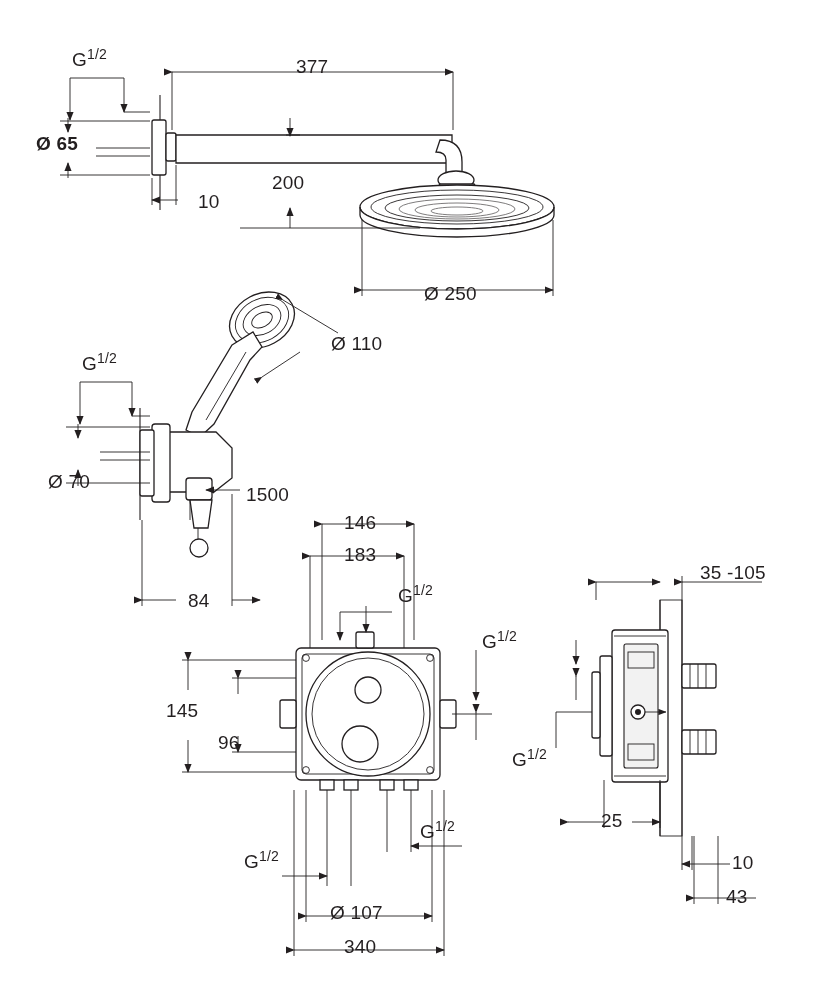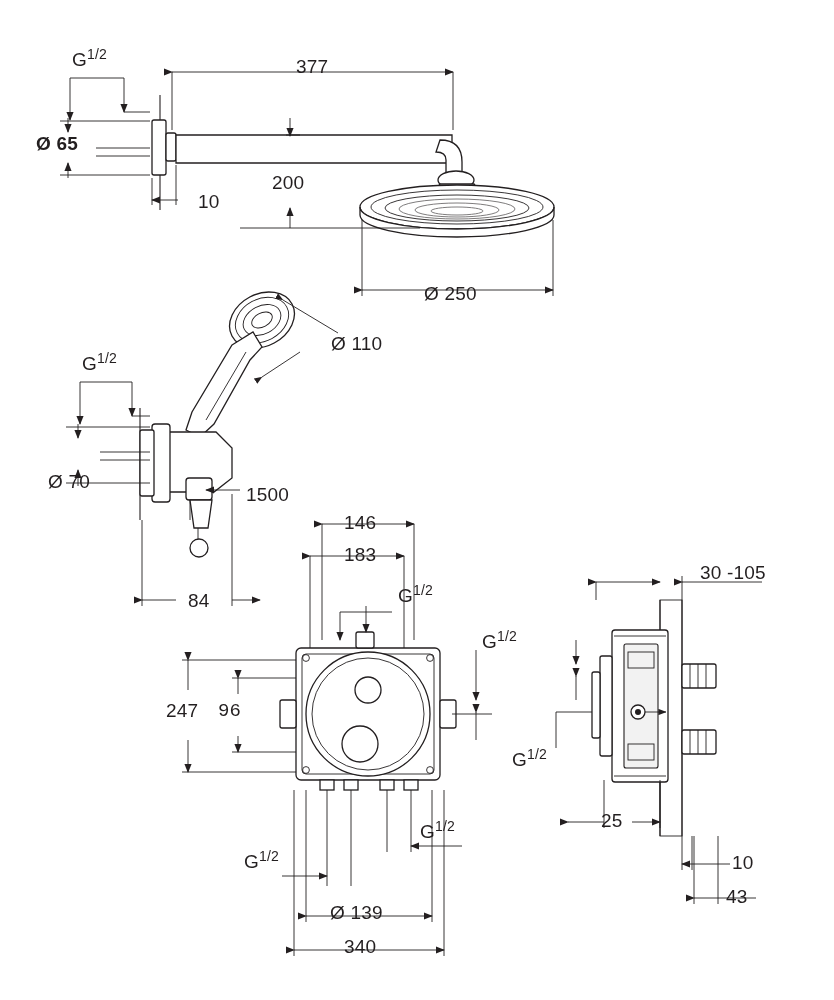--- a/index.html
+++ b/index.html
@@ -274,31 +274,31 @@
 
 <div class="lbl" style="left:188px;top:590px;">84</div>
 
 <div class="lbl" style="left:344px;top:512px;">146</div>
 <div class="lbl" style="left:344px;top:544px;">183</div>
 
 <div class="lbl" style="left:398px;top:582px;"><span>G</span><sup>1/2</sup></div>
 
 <div class="lbl" style="left:482px;top:628px;"><span>G</span><sup>1/2</sup></div>
 
-<div class="lbl" style="left:166px;top:700px;">247</div>
-<div class="lbl" style="left:218px;top:700px;font-family:Liberation Mono, monospace;">96</div>
+<div class="lbl" style="left:166px;top:700px;">145</div>
+<div class="lbl" style="left:218px;top:732px;">96</div>
 
 <div class="lbl" style="left:420px;top:818px;"><span>G</span><sup>1/2</sup></div>
 
 <div class="lbl" style="left:244px;top:848px;"><span>G</span><sup>1/2</sup></div>
 
-<div class="lbl" style="left:330px;top:902px;">Ø 139</div>
+<div class="lbl" style="left:330px;top:902px;">Ø 107</div>
 <div class="lbl" style="left:344px;top:936px;">340</div>
 
-<div class="lbl" style="left:700px;top:562px;">30 -105</div>
+<div class="lbl" style="left:700px;top:562px;">35 -105</div>
 
 <div class="lbl" style="left:512px;top:746px;"><span>G</span><sup>1/2</sup></div>
 
 <div class="lbl" style="left:560px;top:810px;margin-left:41px;">25</div>
 <div class="lbl" style="left:732px;top:852px;">10</div>
 <div class="lbl" style="left:726px;top:886px;">43</div>
 
 </div>
 
 </body></html>

